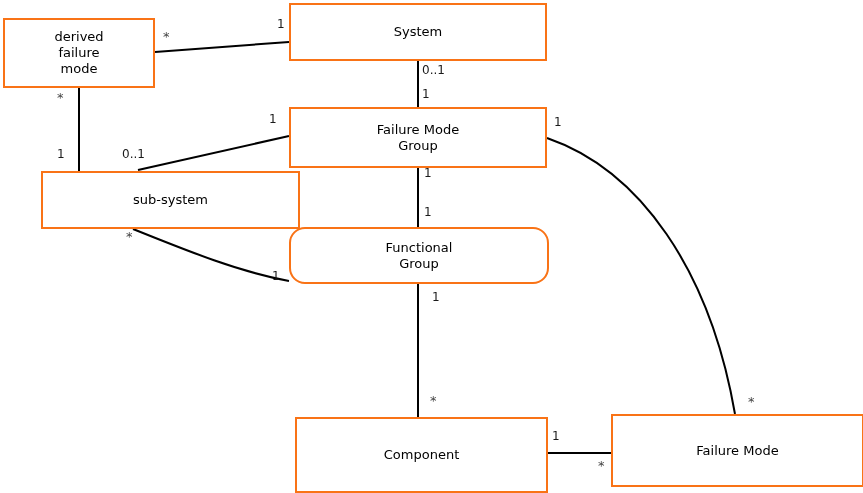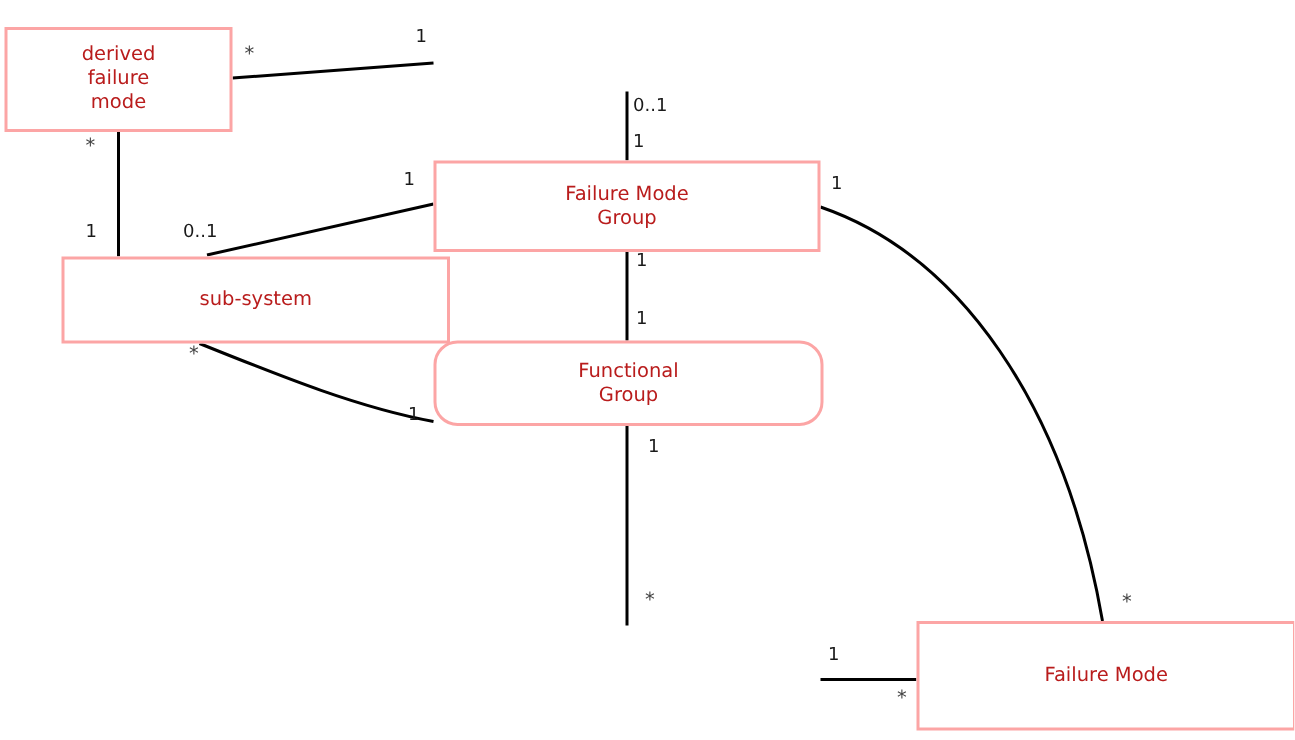--- a/index.html
+++ b/index.html
@@ -18,27 +18,27 @@
   #edges {
     position: absolute;
     left: 0;
     top: 0;
     width: 863px;
     height: 493px;
   }
   .uml-box {
     position: absolute;
     box-sizing: border-box;
-    border: 2px solid #fca5a5;
+    border: 2px solid #f97316;
     background: #ffffff;
     display: flex;
     align-items: center;
     justify-content: center;
     text-align: center;
-    color: #b91c1c;
+    color: #000000;
     font-size: 13px;
     line-height: 16px;
     z-index: 2;
   }
   .uml-box .box-label {
     white-space: pre-line;
     display: block;
   }
   .mult {
     position: absolute;
@@ -78,35 +78,41 @@
 
     <path d="M547,138 C640,170 710,270 735,414" fill="none" stroke="#000000" stroke-width="2"></path>
   </svg>
 
   <div class="uml-box" style="left:3px; top:18px; width:152px; height:70px;">
     <span class="box-label">derived
 failure
 mode</span>
   </div>
 
+  <div class="uml-box" style="left:289px; top:3px; width:258px; height:58px;">
+    <span class="box-label">System</span>
+  </div>
 
   <div class="uml-box" style="left:289px; top:107px; width:258px; height:61px;">
     <span class="box-label">Failure Mode
 Group</span>
   </div>
 
   <div class="uml-box" style="left:1px; top:171px; width:259px; height:58px;margin-left:40px;">
     <span class="box-label">sub-system</span>
   </div>
 
   <div class="uml-box" style="left:289px; top:227px; width:260px; height:57px;border-radius:16px;">
     <span class="box-label">Functional
 Group</span>
   </div>
 
+  <div class="uml-box" style="left:295px; top:417px; width:253px; height:76px;">
+    <span class="box-label">Component</span>
+  </div>
 
   <div class="uml-box" style="left:611px; top:414px; width:253px; height:73px;">
     <span class="box-label">Failure Mode</span>
   </div>
 
   <span class="mult star" style="left:163px; top:31px;">*</span>
   <span class="mult" style="left:277px; top:18px;">1</span>
   <span class="mult star" style="left:57px; top:92px;">*</span>
   <span class="mult" style="left:57px; top:148px;">1</span>
   <span class="mult" style="left:422px; top:64px;">0..1</span>

